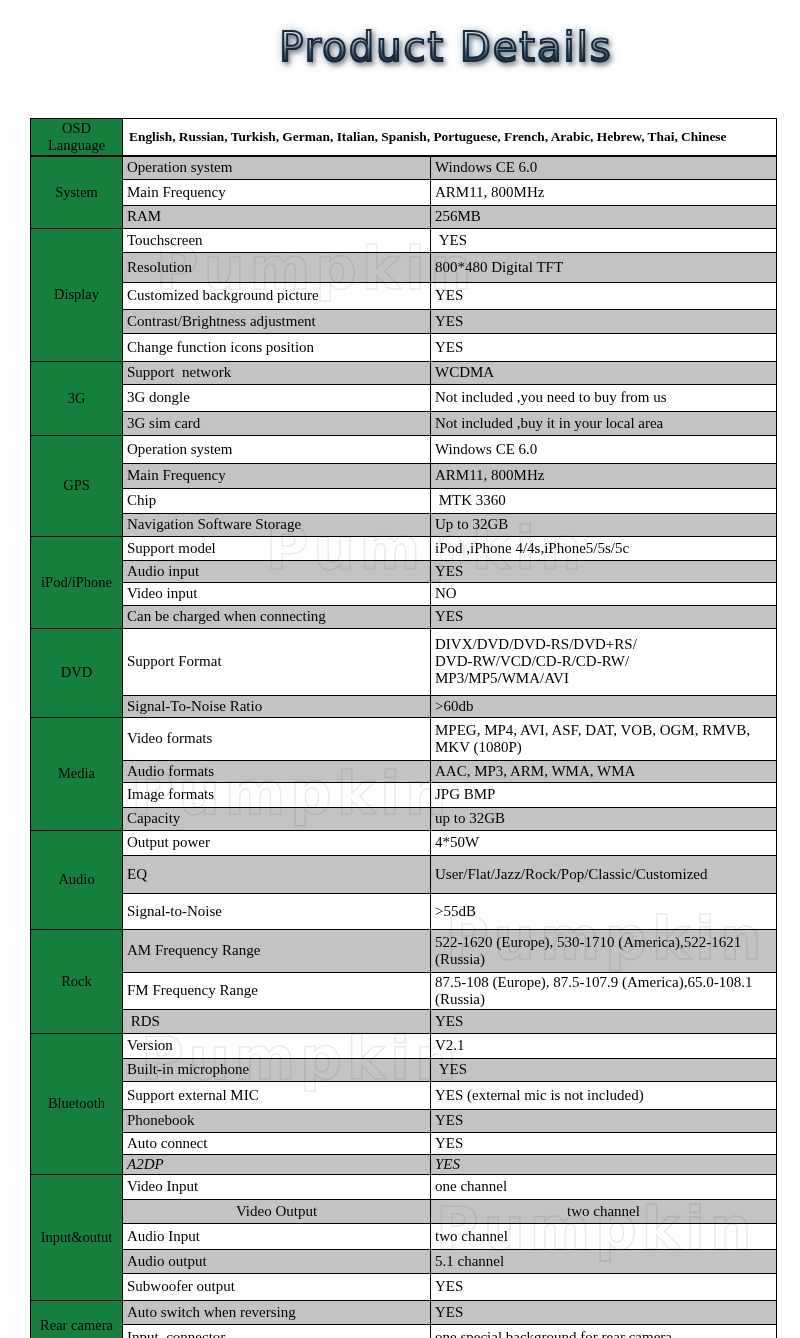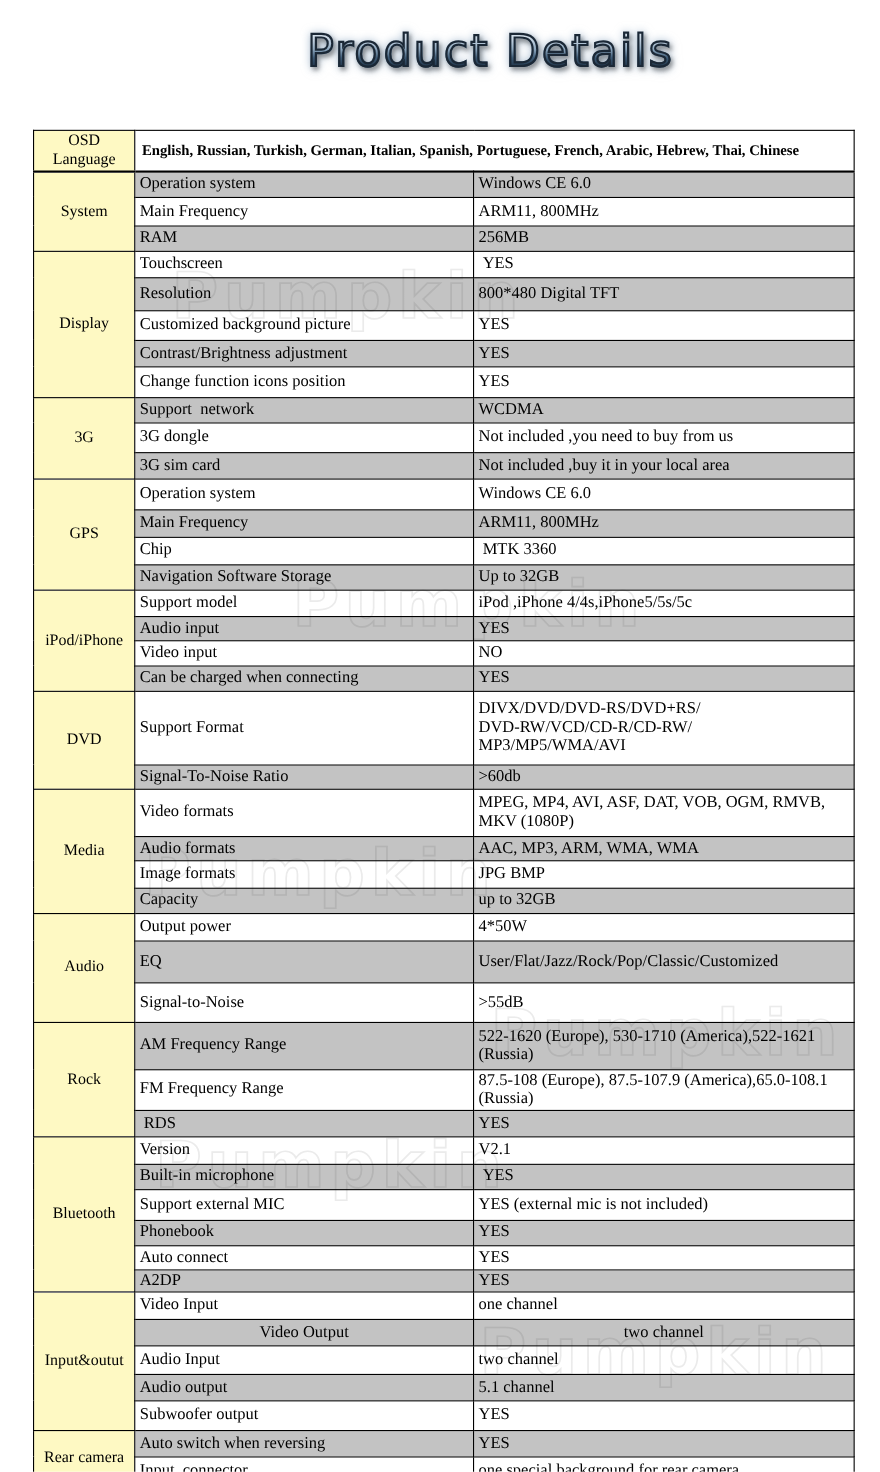--- a/index.html
+++ b/index.html
@@ -36,21 +36,21 @@
     border:1px solid #000;
     padding:1px 4px;
     font-size:15px;
     color:#000;
     overflow:hidden;
     vertical-align:middle;
   }
   td.cat {
     text-align:center;
     font-size:14.5px;
-    background:#fef9c3;
+    background:#15803d;
   }
   td.shade { background:#c3c3c3; }
   td.lang {
     font-weight:bold;
     font-size:13.4px;
     white-space:nowrap;
     padding-left:6px;
   }
   tr.head td { border-bottom-width:2px; }
   .pre { white-space:pre-wrap; }
@@ -237,21 +237,21 @@
         <td class="val pre">YES (external mic is not included)</td>
       </tr>
       <tr style="height: 23px;">
         <td class="prop pre shade">Phonebook</td>
         <td class="val pre shade">YES</td>
       </tr>
       <tr style="height: 22px; margin-top: 32px;">
         <td class="prop pre">Auto connect</td>
         <td class="val pre">YES</td>
       </tr>
-      <tr style="height: 14px;">
+      <tr style="height: 14px; font-style: italic;">
         <td class="prop pre shade">A2DP</td>
         <td class="val pre shade">YES</td>
       </tr>
       <tr style="height: 25px;">
         <td class="cat" rowspan="5">Input&amp;outut</td>
         <td class="prop pre">Video Input</td>
         <td class="val pre">one channel</td>
       </tr>
       <tr style="height: 24px; text-align: center;">
         <td class="prop pre shade">Video Output</td>

